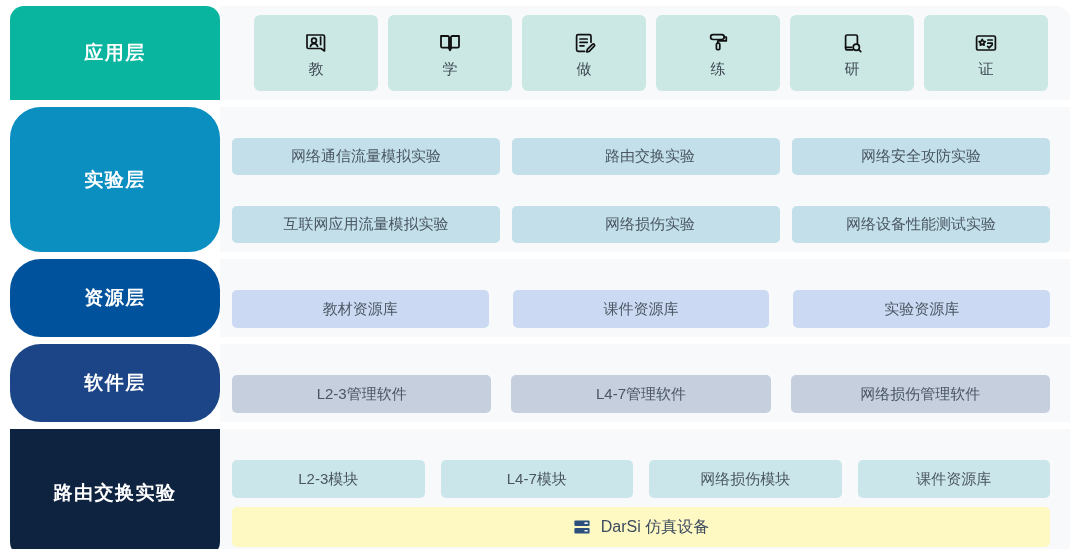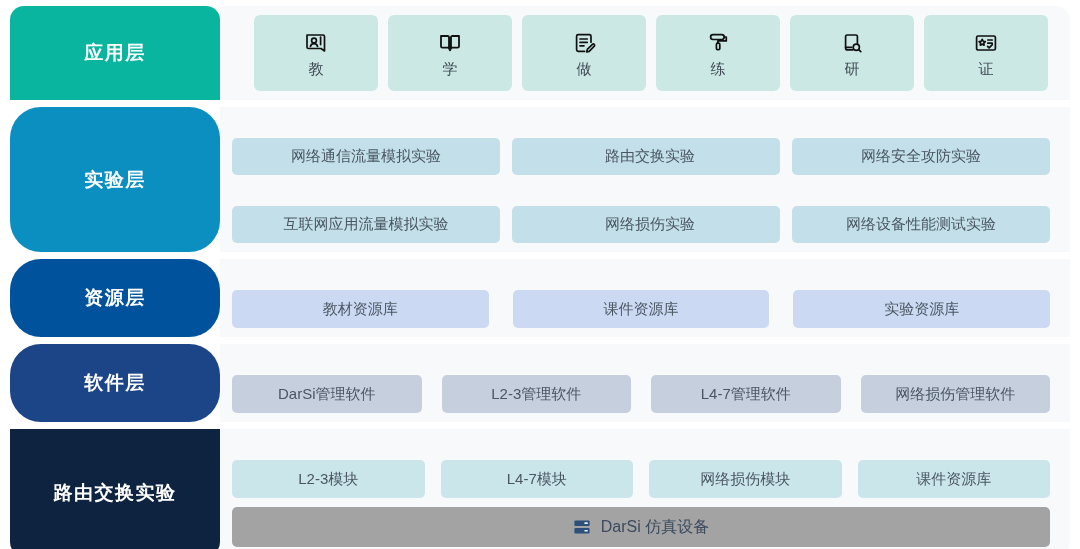--- a/index.html
+++ b/index.html
@@ -132,21 +132,21 @@
 
   
   .infra-line { gap: 16px; }
   .infra-chip {
     height: 38px;
     background: #cbe6ea;
     flex: 1 1 0;
   }
   .infra-wide {
     height: 40px;
-    background: #a3a3a3;
+    background: #fef9c3;
     border-radius: 5px;
     display: flex;
     align-items: center;
     justify-content: center;
     gap: 10px;
     font-size: 16px;
     color: #3c4b5e;
   }
   .infra-wide .srv-ico { display: flex; align-items: center; }
 </style>
@@ -261,21 +261,20 @@
         <div class="chip res-chip">课件资源库</div>
         <div class="chip res-chip">实验资源库</div>
       </div>
     </div>
   </div>
 
   <div class="row row-soft">
     <div class="layer-label">软件层</div>
     <div class="layer-content">
       <div class="box-line soft-line">
-        <div class="chip soft-chip">DarSi管理软件</div>
         <div class="chip soft-chip">L2-3管理软件</div>
         <div class="chip soft-chip">L4-7管理软件</div>
         <div class="chip soft-chip">网络损伤管理软件</div>
       </div>
     </div>
   </div>
 
   <div class="row row-infra">
     <div class="layer-label">路由交换实验</div>
     <div class="layer-content">

